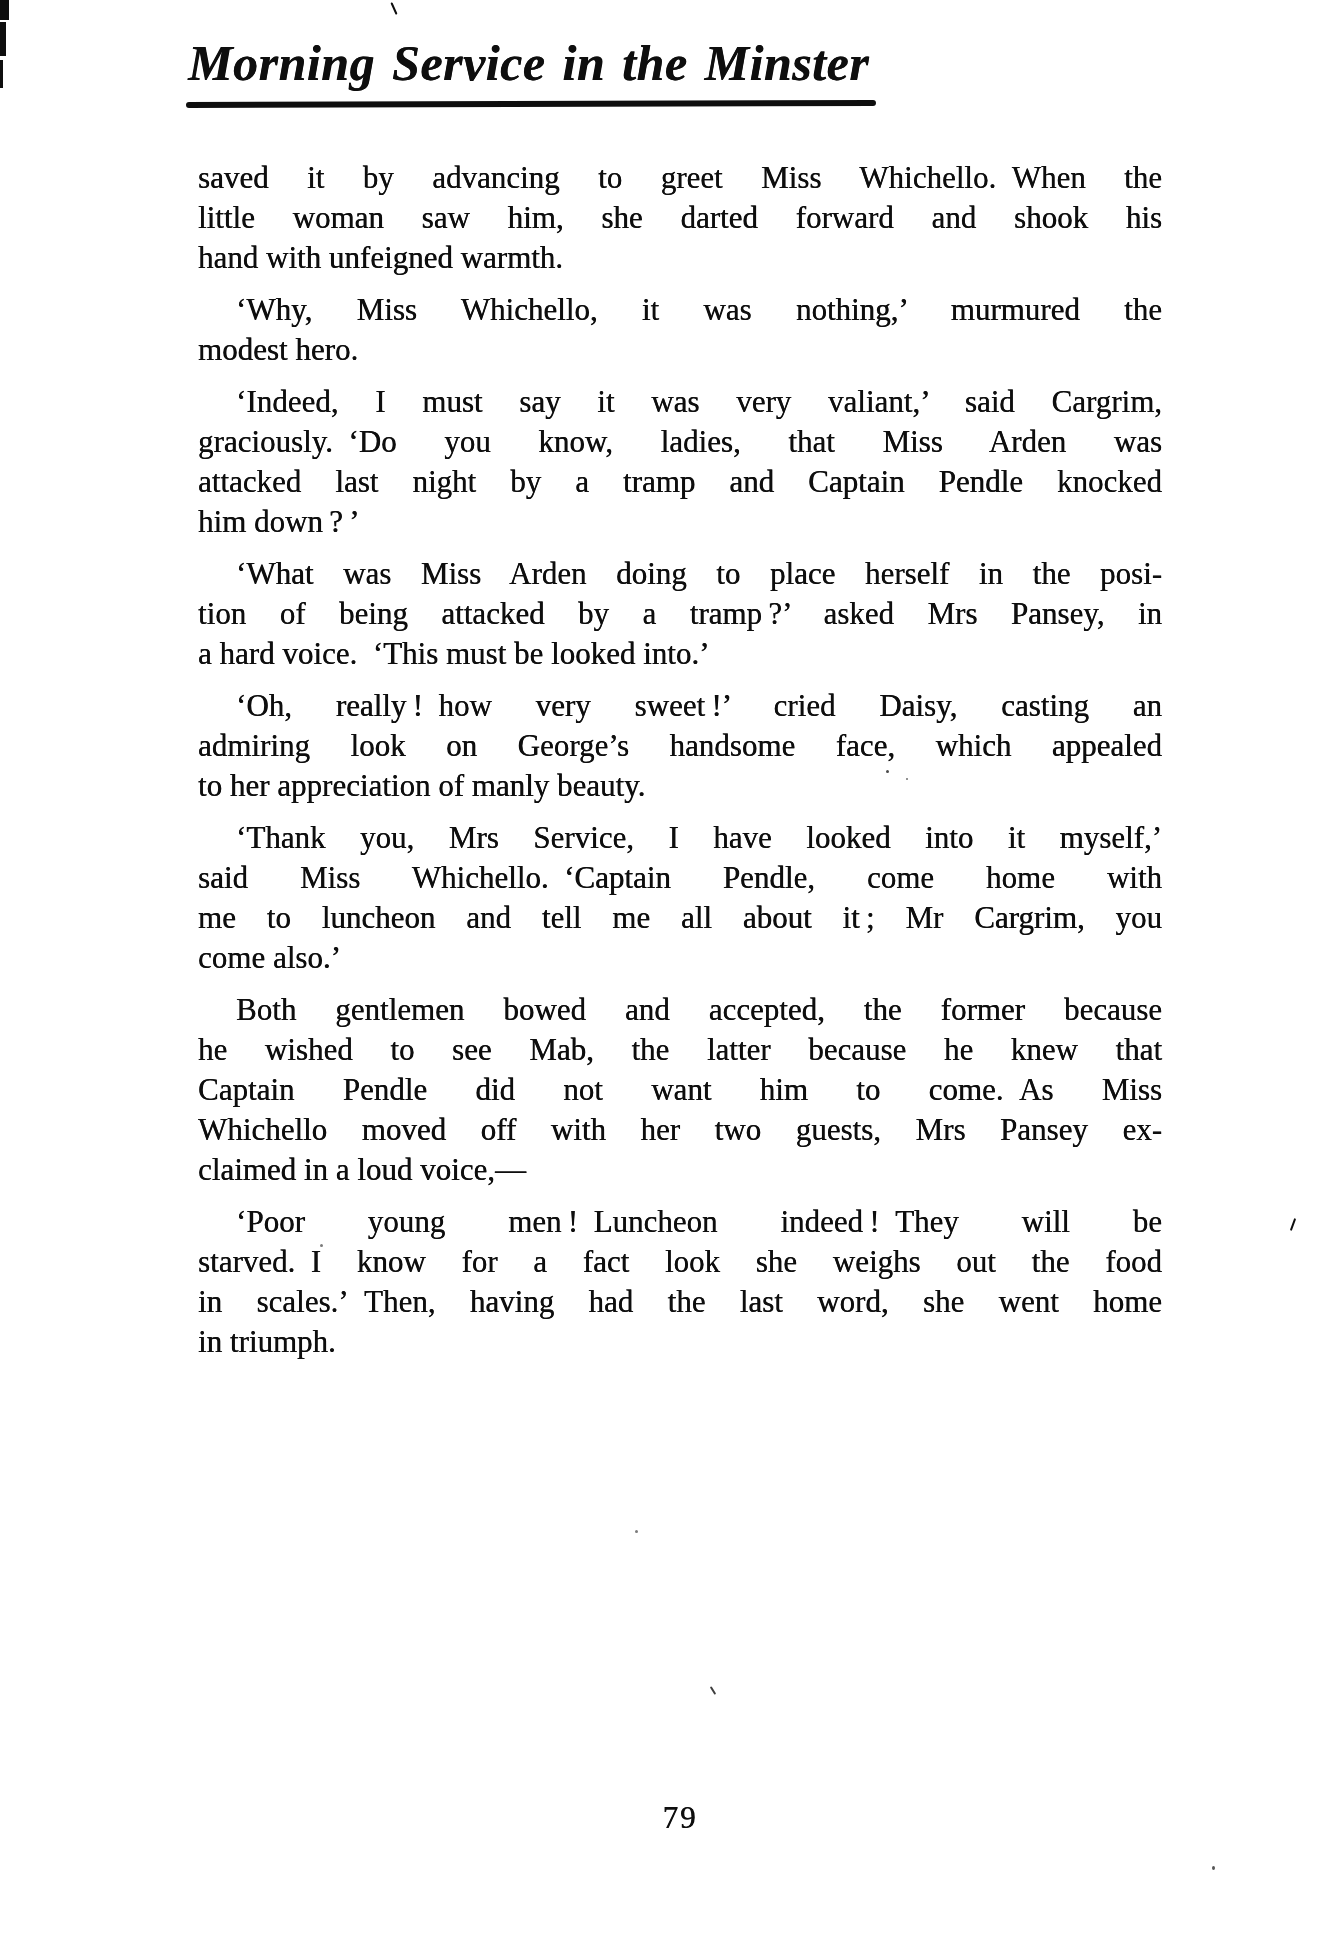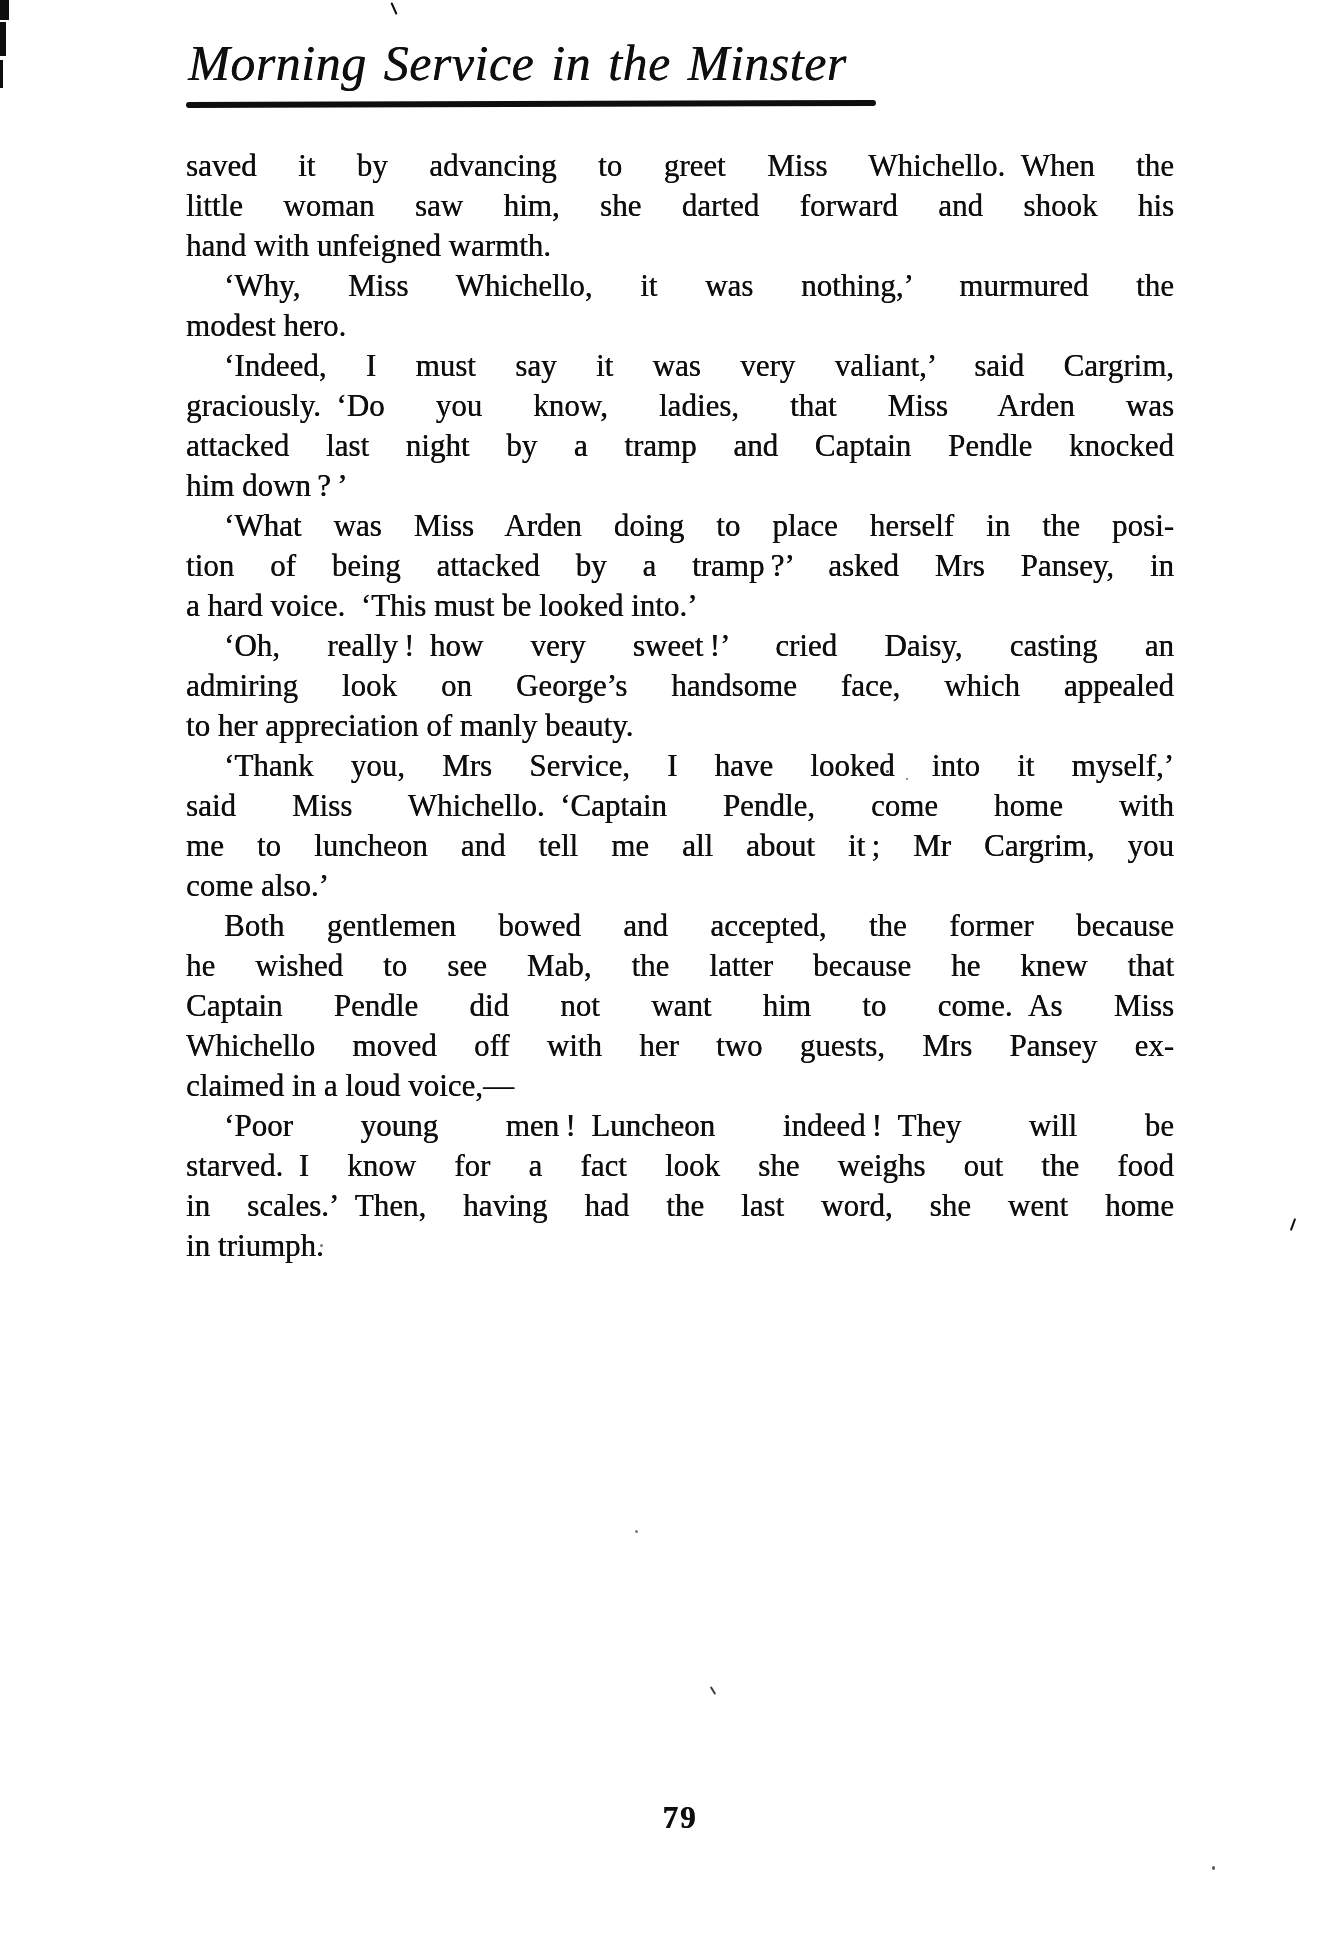--- a/index.html
+++ b/index.html
@@ -15,21 +15,21 @@
     font-family:"Liberation Serif","DejaVu Serif",serif;
     color:var(--ink);
   }
   
   .running-head{
     position:absolute;
     left:188px;top:38px;
     font-size:50px;
     line-height:1;
     font-style:italic;
-    font-weight:normal;
+    font-weight:bold;
     letter-spacing:0.5px;
     word-spacing:4px;
     white-space:nowrap;
     text-shadow:0.4px 0 0 var(--ink);
   }
   .head-rule{
     position:absolute;
     left:186px;top:101px;
     width:690px;height:6px;
     background:var(--ink);
@@ -38,38 +38,37 @@
   }
   
   .body-text{
     position:absolute;
     left:186px;top:146px;
     width:988px;
     font-size:31px;
     line-height:40px;
     text-shadow:0.35px 0 0 var(--ink);
   }
-  .para{margin:0;padding:0;}
+  .para{margin:12px;padding:0;}
   .line{
     text-align:justify;
     text-align-last:justify;
     white-space:normal;
   }
   .line.last{text-align-last:left;}
   .para.indent .line.first{text-indent:38px;}
   
   .page-number{
     position:absolute;
     left:186px;top:1800px;
     width:988px;
     text-align:center;
     font-size:31px;
     letter-spacing:2px;
     text-shadow:0.4px 0 0 var(--ink);
-    font-weight:bold;
   }
   
   .mark{position:absolute;background:var(--ink);}
   .m-edge1{left:0;top:0;width:9px;height:20px;}
   .m-edge2{left:0;top:22px;width:6px;height:34px;}
   .m-edge3{left:0;top:60px;width:3px;height:28px;}
   .m-slash-top{left:393px;top:2px;width:2px;height:13px;transform:rotate(-24deg);border-radius:1px;}
   .m-slash-right{left:1292px;top:1218px;width:2px;height:13px;transform:rotate(20deg);border-radius:1px;}
   .m-grave{left:712px;top:1686px;width:2px;height:9px;transform:rotate(-32deg);border-radius:1px;opacity:.8;}
   .m-dot1{left:886px;top:770px;width:3px;height:3px;border-radius:50%;opacity:.75;}

